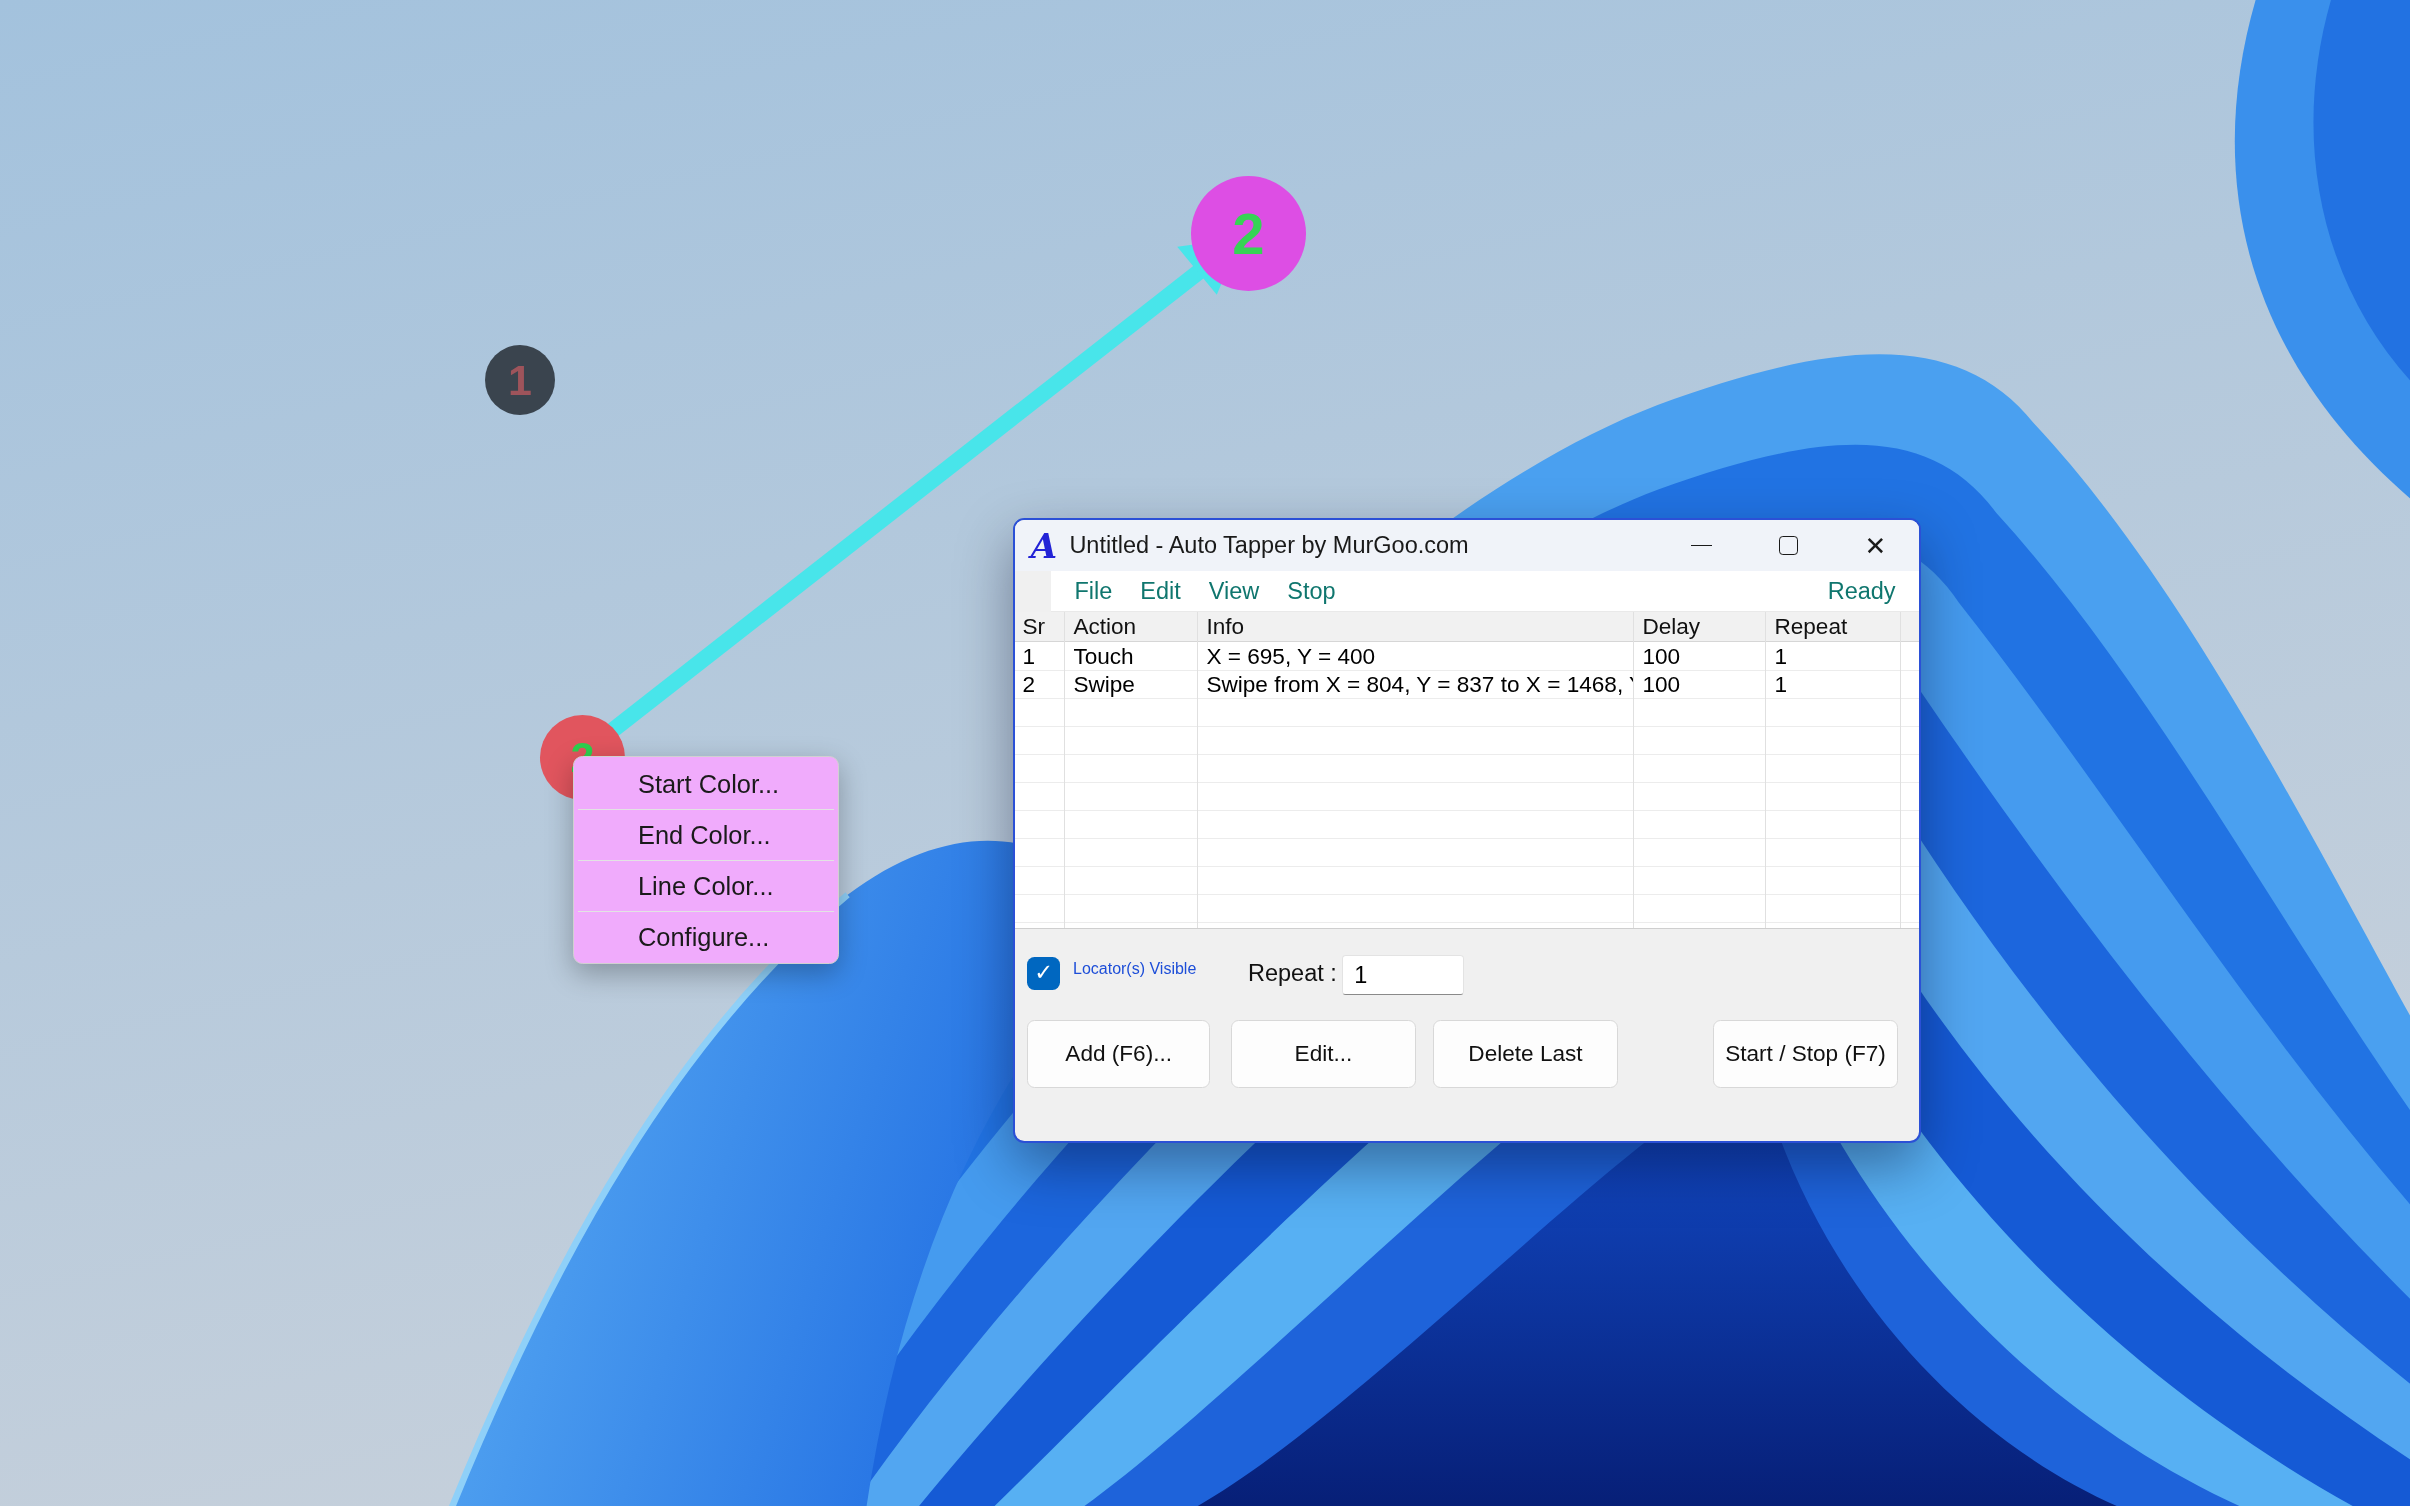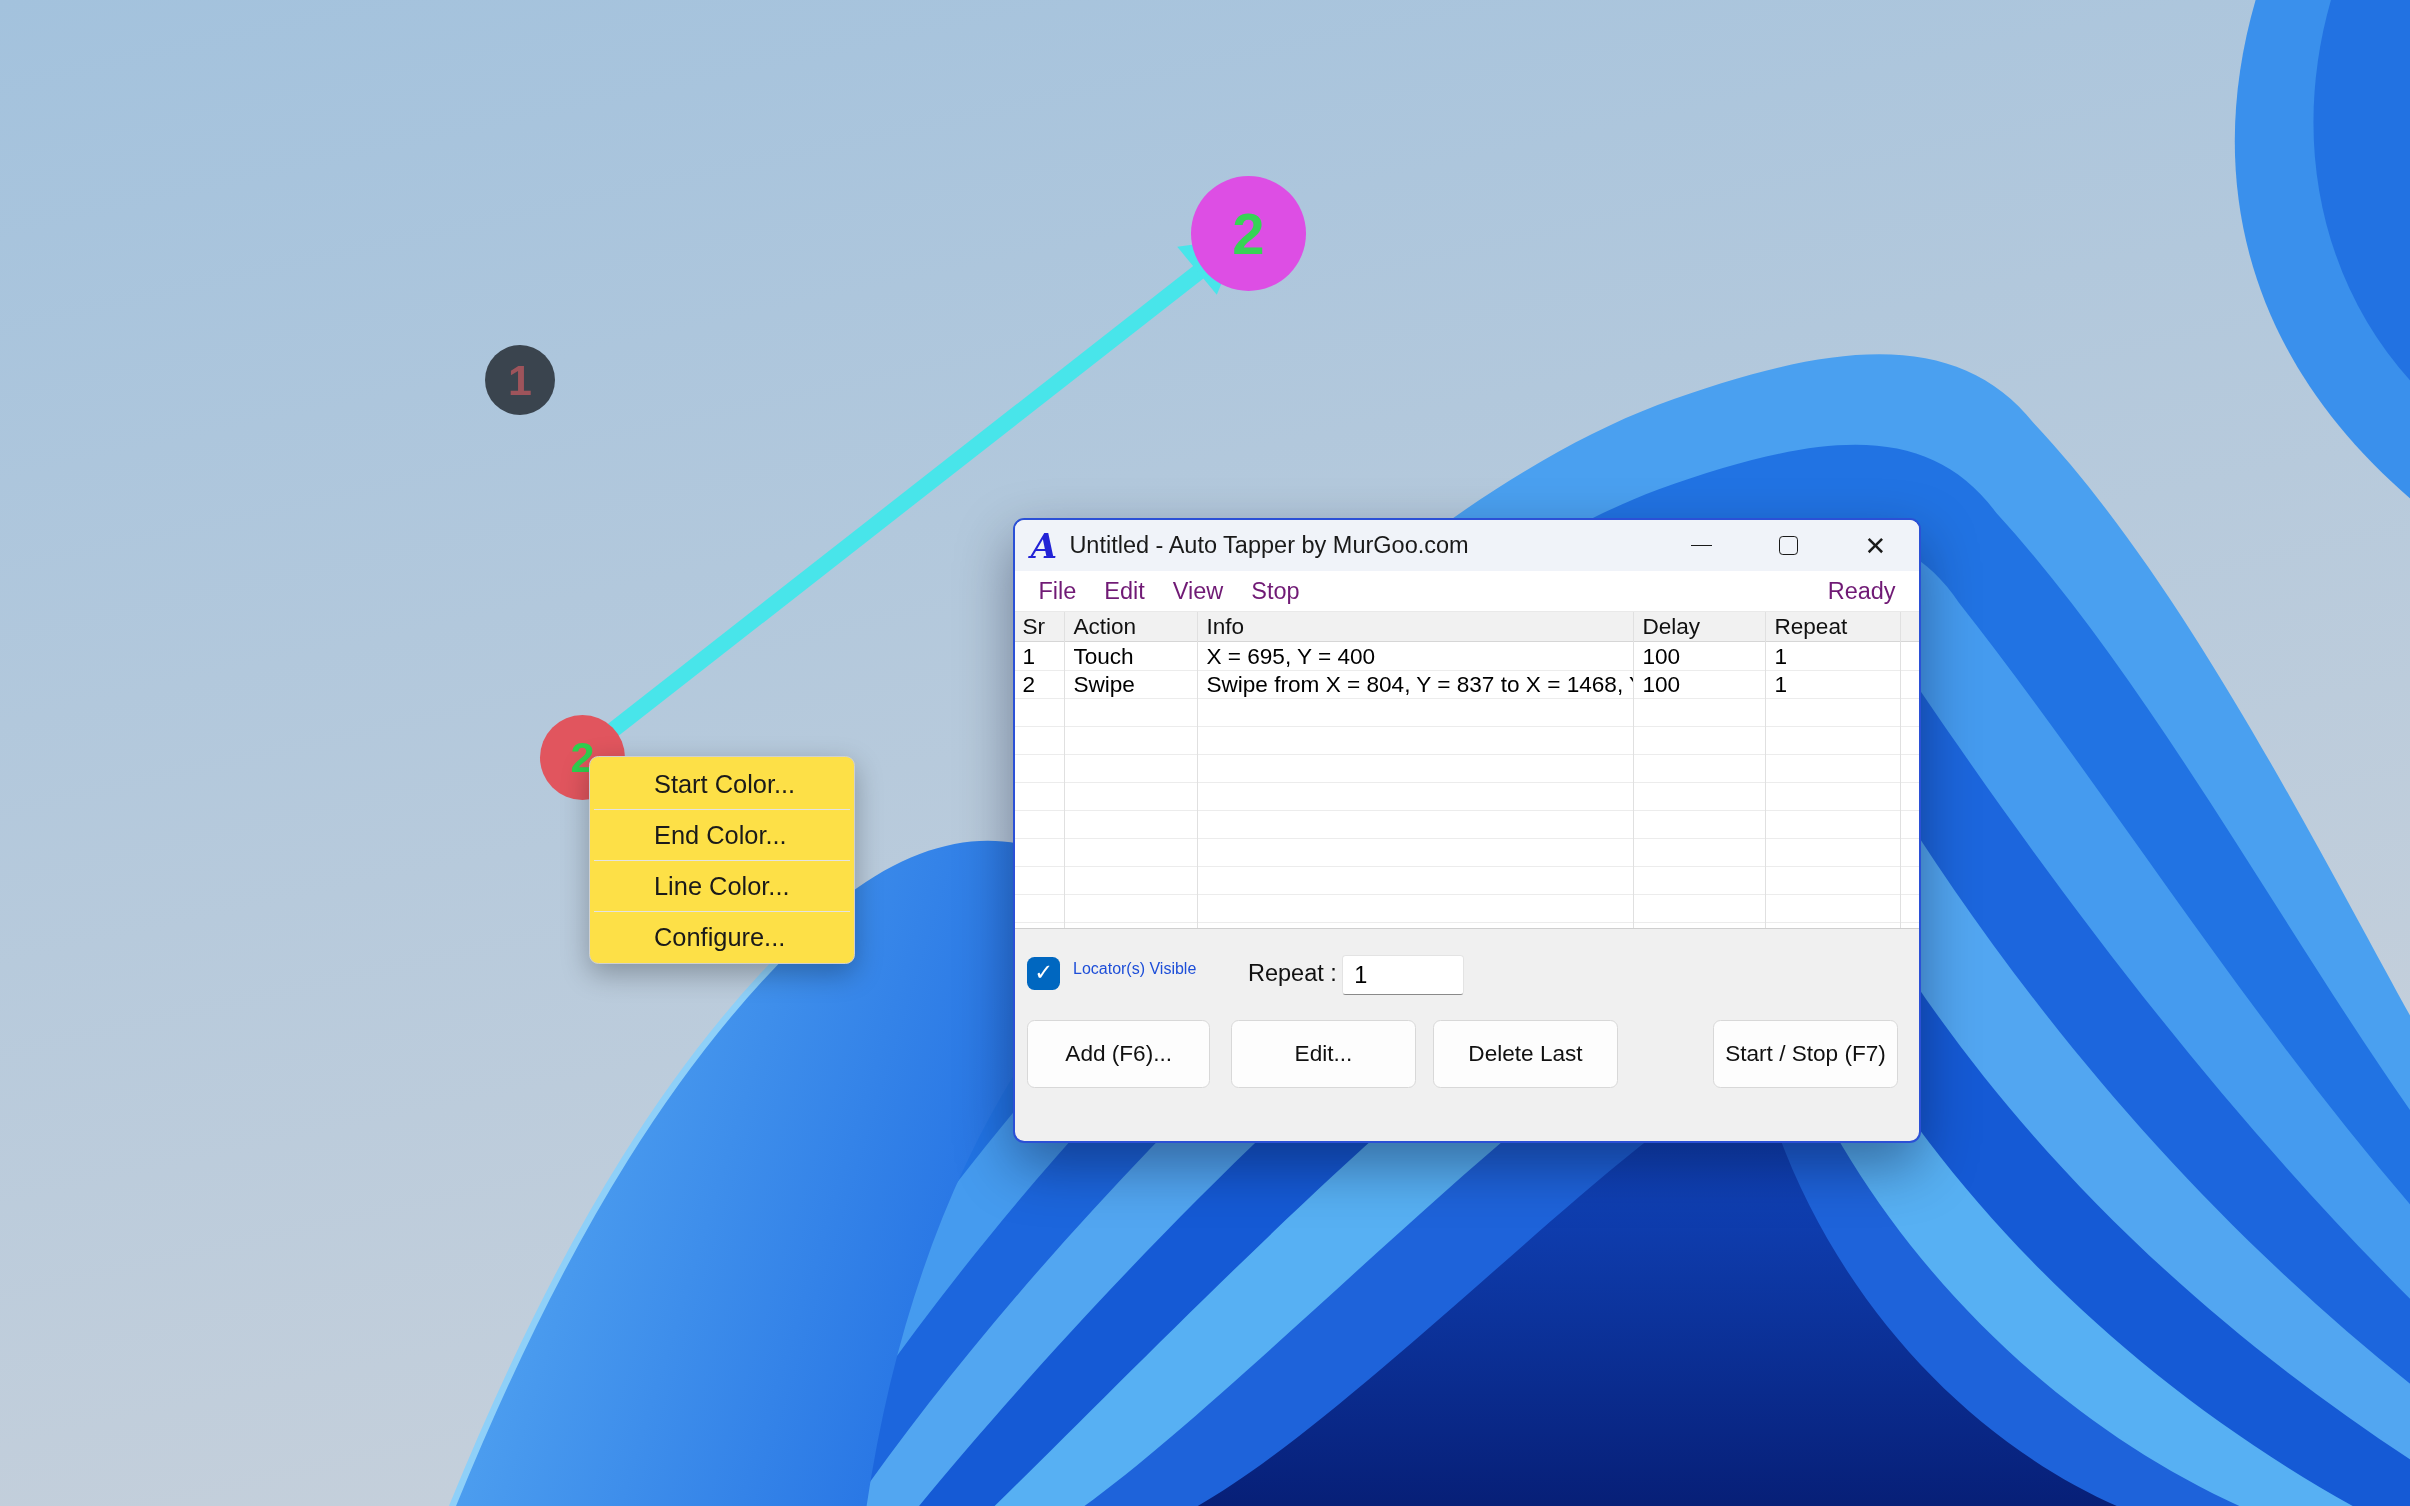--- a/index.html
+++ b/index.html
@@ -25,22 +25,22 @@
   .titlebar { height:51px; background:#f0f3f9; display:flex; align-items:center; flex:0 0 auto; }
   .app-icon { width:32px; margin:0 9.4px 0 13px; font-family:"DejaVu Serif", serif; font-style:italic; font-weight:bold;
               font-size:34px; color:#2323d6; line-height:32px; text-align:center; }
   .title-text { font-size:23.5px; color:#1a1a1a; }
   .titlebar .spacer { flex:1; }
   .caption-btn { width:87px; height:51px; display:flex; align-items:center; justify-content:center; color:#1a1a1a; }
   .glyph-min { width:21px; height:1.9px; background:#1a1a1a; }
   .glyph-max { width:19px; height:19px; border:1.9px solid #1a1a1a; border-radius:3.8px; }
   .glyph-close { font-size:26px; font-weight:300; line-height:26px; }
 
-  .menubar { height:41px; background:#ffffff; display:flex; align-items:center; font-size:23.5px; color:#701a75;
-             padding:0 9.4px; flex:0 0 auto; border-bottom:0.9px solid #e9e9e9; }
+  .menubar { height:41px; background:#ffffff; display:flex; align-items:center; font-size:23.5px; color:#0f766e;
+             padding:0 9.4px; flex:0 0 auto; border-bottom:0.9px solid #e9e9e9;margin-left:36px; }
   .menu-item { padding:0 14px; }
   .menubar .spacer { flex:1; }
 
   .table-wrap { position:relative; flex:0 0 auto; height:317px; background:#ffffff; border-bottom:0.9px solid #cfcfcf; }
   .thead { position:relative; height:30px; background:#f1f1f1; border-bottom:0.9px solid #d6d6d6; font-size:22.6px; color:#111; }
   .th { position:absolute; top:0; height:30px; line-height:29px; padding-left:9.4px; }
   .tbody { position:absolute; left:0; top:31px; right:0; bottom:0;
            background:repeating-linear-gradient(to bottom, #ffffff 0 27px, #ececec 27px 28px); }
   .col-line { position:absolute; top:0; bottom:0; width:0.9px; background:#e0e0e0; }
   .trow { position:absolute; left:0; right:0; height:28px; font-size:22.6px; color:#000; }
@@ -65,21 +65,21 @@
   #btn-add    { left:12.2px;  width:183px; }
   #btn-edit   { left:216px; width:185px; }
   #btn-delete { left:418px; width:185px; }
   #btn-start  { left:698px; width:185px; }
 
   .statusbar { flex:1; background:#f4f4f4; border-top:0.9px solid #d9d9d9; position:relative;
                font-size:22.6px; color:#111; display:flex; align-items:center; padding-left:7.5px; }
   .grip { position:absolute; right:4.7px; bottom:3.8px; }
 
   
-  #context-menu { position:absolute; left:589px; top:756px; width:266px; z-index:3; background:#fde047;
+  #context-menu { position:absolute; left:573px; top:756px; width:266px; z-index:3; background:#f0abfc;
     border:0.9px solid #d0d0d0; border-radius:9.4px; box-shadow:0 9.4px 28px rgba(0,0,0,.28); padding:1.9px 0; }
   .ctx-item { height:50px; line-height:50px; padding-left:64px; font-size:25.4px; color:#1a1a1a; }
   .ctx-sep { height:0.9px; background:#e3e3e3; margin:0 3.8px; }
 </style>
 </head>
 <body>
 
 <svg id="wallpaper" viewBox="0 0 2560 1600" preserveAspectRatio="none">
   <defs>
     <linearGradient id="sky" x1="0" y1="0" x2="0.35" y2="1">

